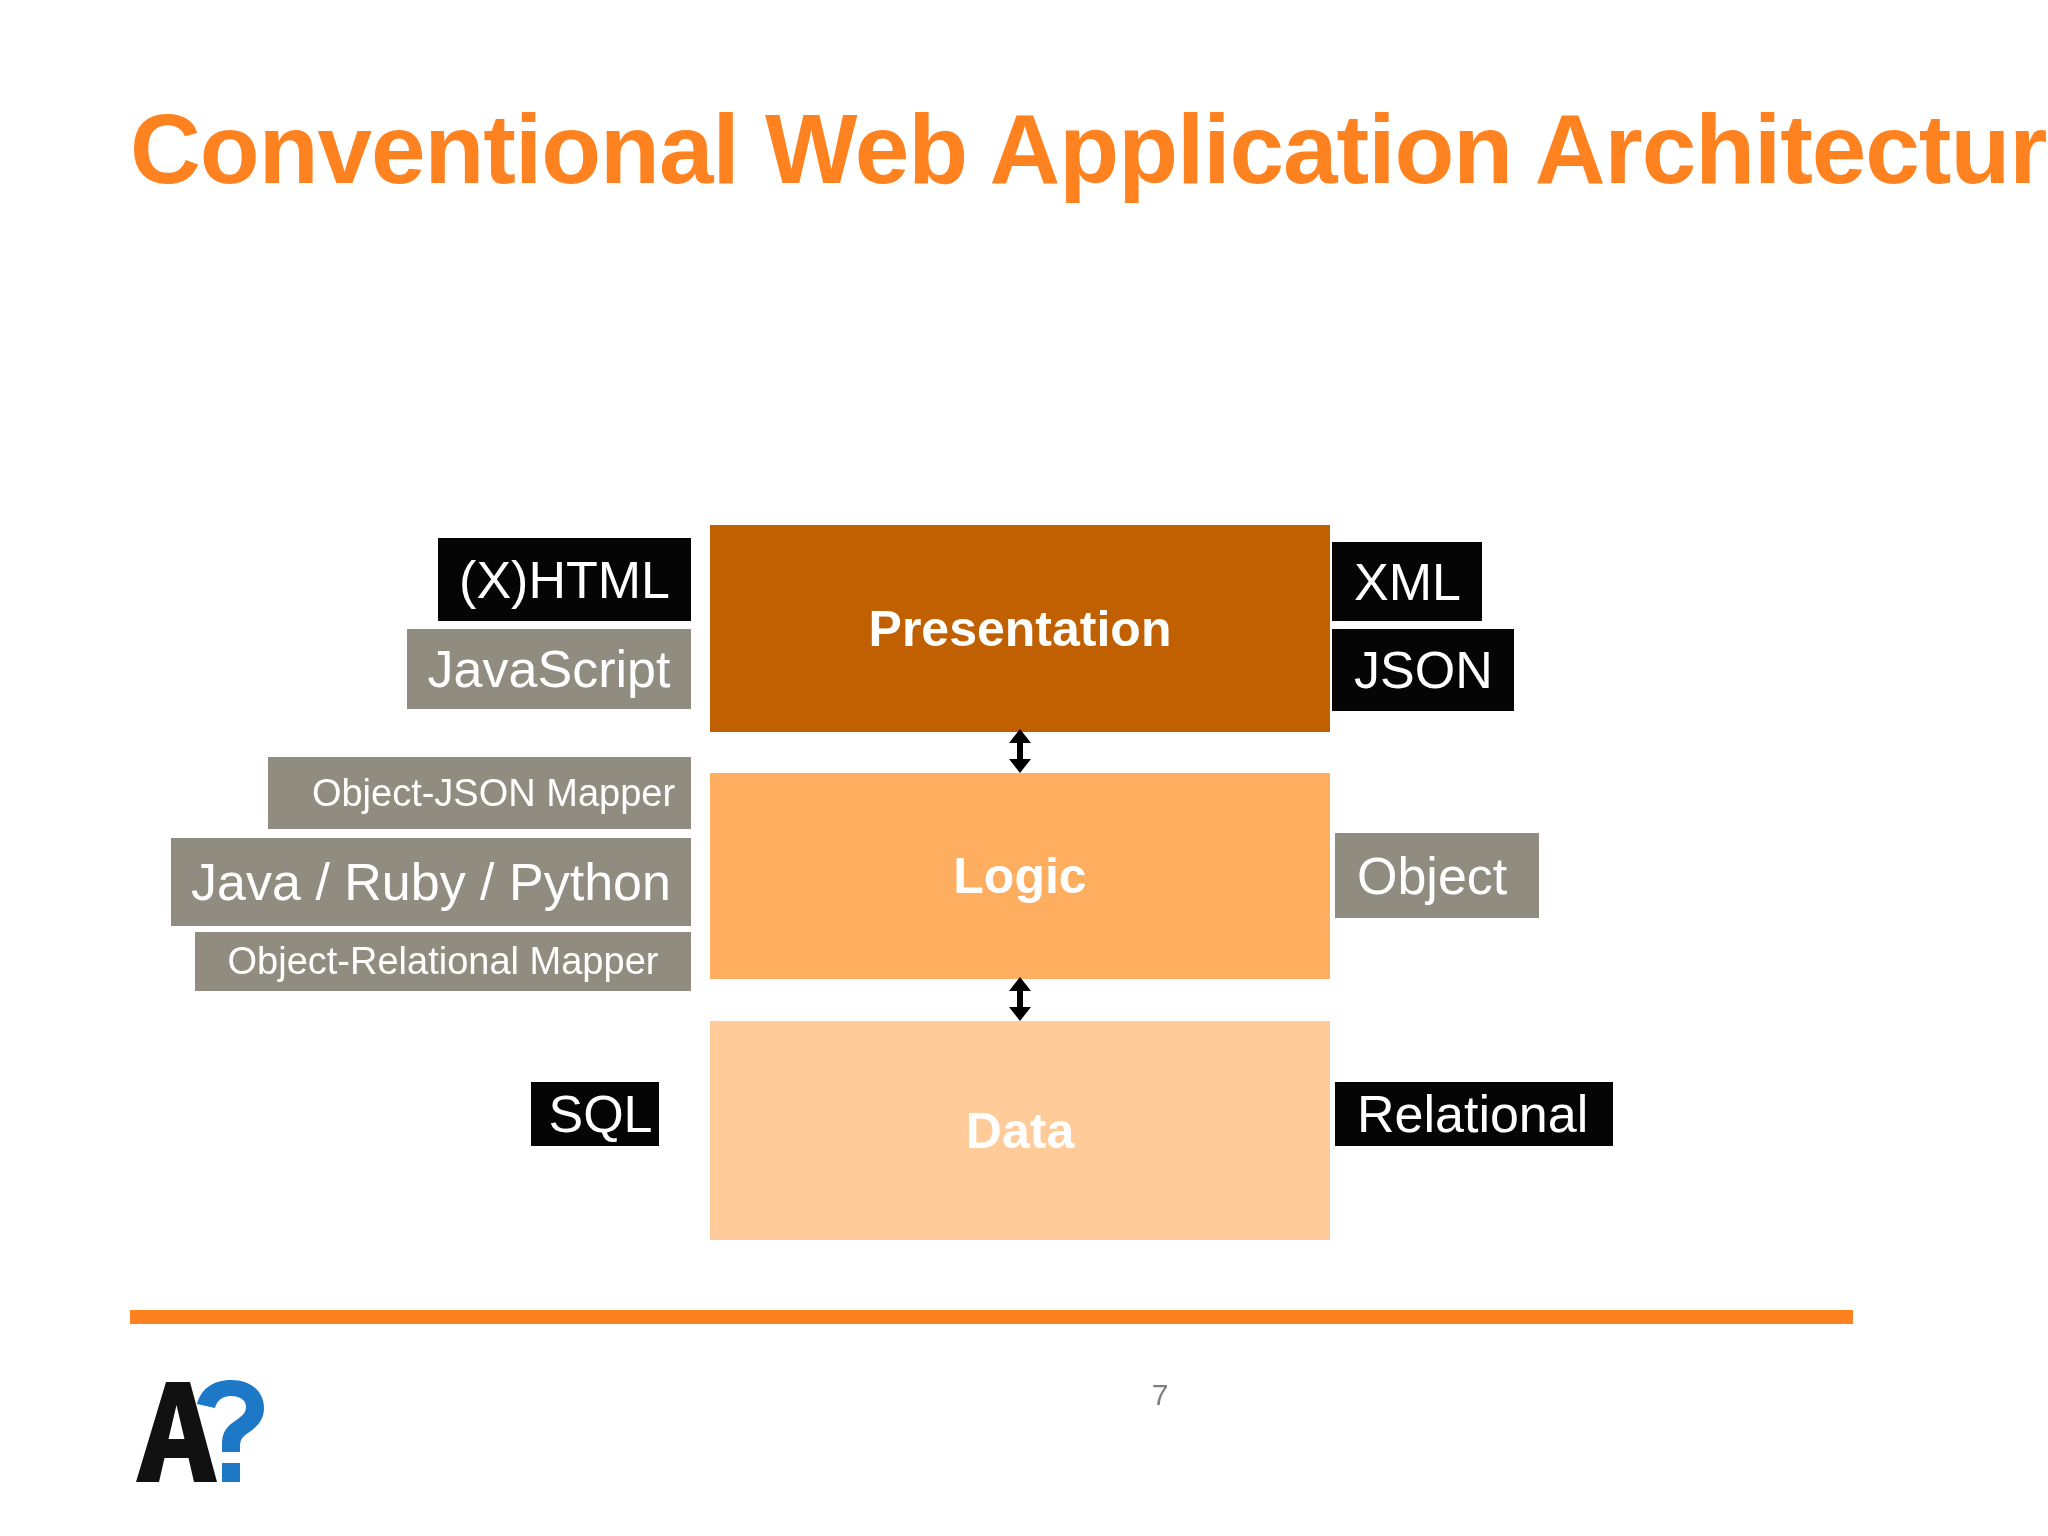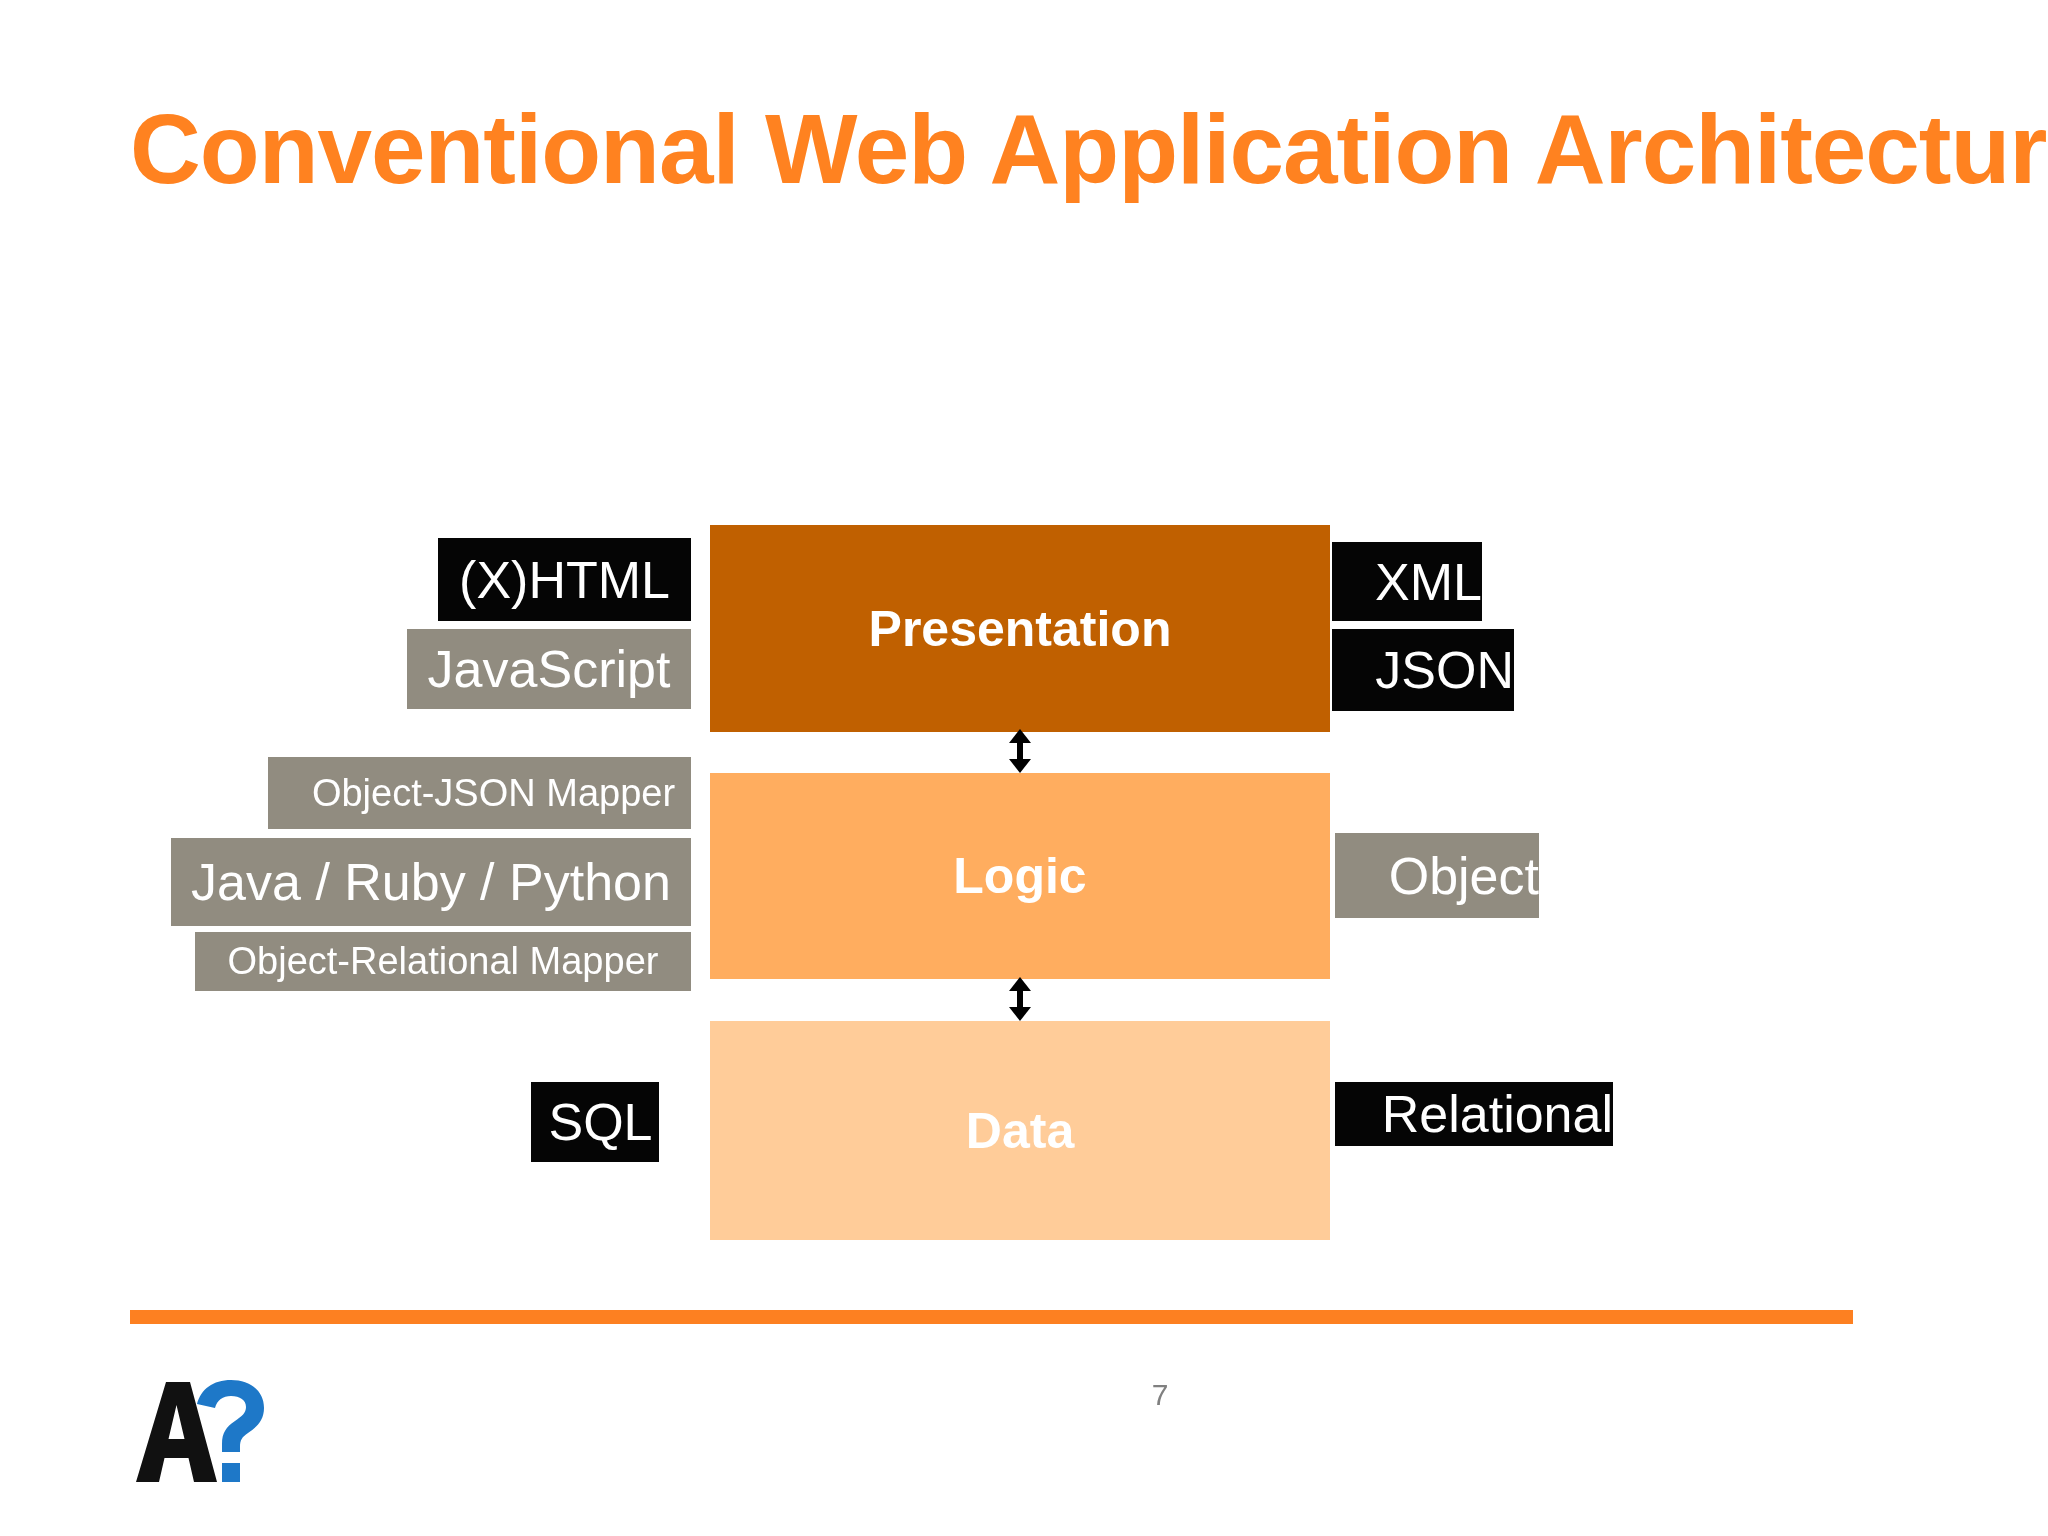--- a/index.html
+++ b/index.html
@@ -75,21 +75,21 @@
     display: flex;
     align-items: center;
     color: #ffffff;
     box-sizing: border-box;
     white-space: nowrap;
   }
   .chip-black { background: #050505; }
   .chip-gray  { background: #918C80; }
 
   .chip-left  { justify-content: center; }
-  .chip-right { justify-content: flex-end; padding-left: 3px; }
+  .chip-right { justify-content: flex-start; padding-left: 22px; }
 
   
   #chip-xhtml {
     left: 438px; top: 538px; width: 253px; height: 83px;
     font-size: 52px;
   }
   #chip-javascript {
     left: 407px; top: 629px; width: 284px; height: 80px;
     font-size: 52px;
   }
@@ -101,21 +101,21 @@
   #chip-jrp {
     left: 171px; top: 838px; width: 520px; height: 88px;
     font-size: 52px;
     text-align: right;
   }
   #chip-orm {
     left: 195px; top: 932px; width: 496px; height: 59px;
     font-size: 38px;
   }
   #chip-sql {
-    left: 531px; top: 1082px; width: 128px; height: 80px;
+    left: 531px; top: 1082px; width: 128px; height: 64px;
     font-size: 52px;
     padding-left: 11px;
   }
 
   
   #chip-xml {
     left: 1332px; top: 542px; width: 150px; height: 79px;
     font-size: 52px;
   }
   #chip-json {

